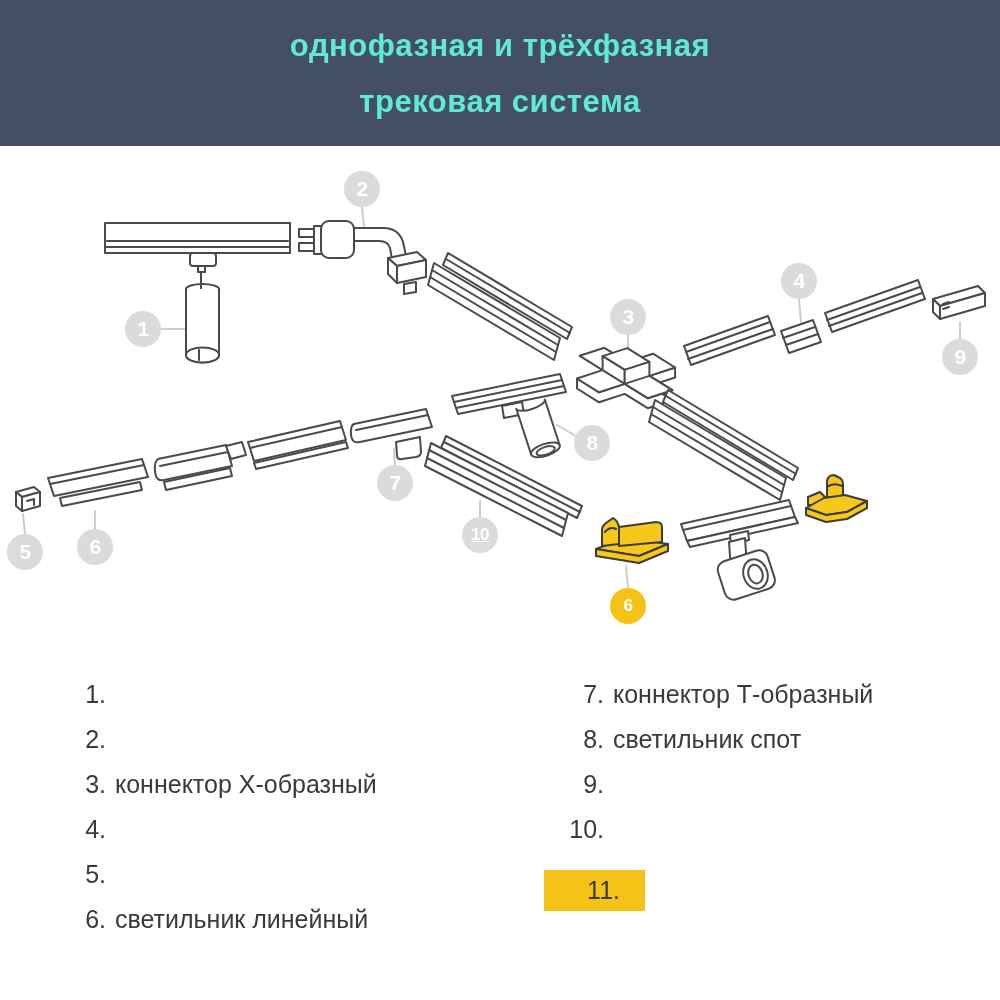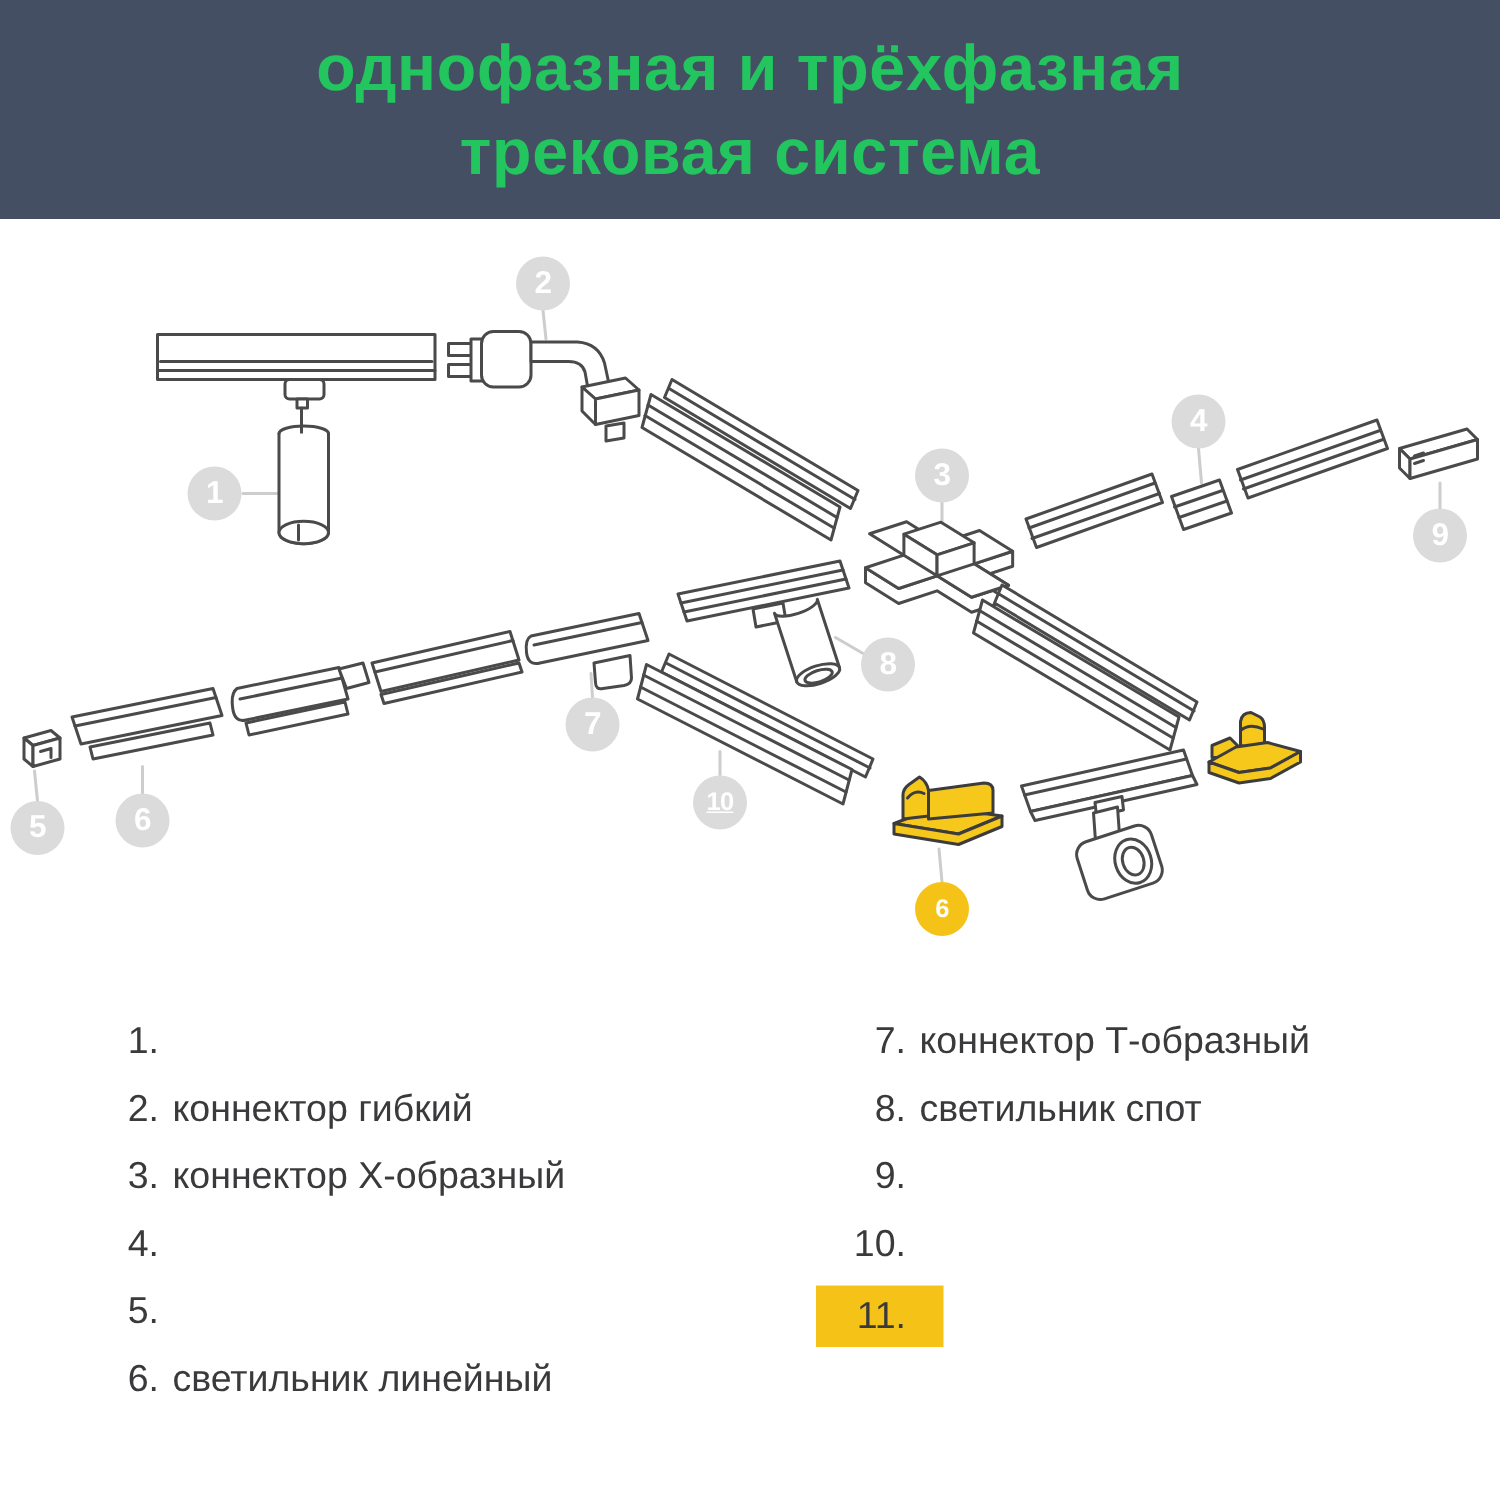--- a/index.html
+++ b/index.html
@@ -9,38 +9,38 @@
     --badge-gray:#DBDBDB;
     --text:#3A3A3C;
   }
   *{margin:0;padding:0;box-sizing:border-box;}
   html,body{background:#fff;}
   body{font-family:"Liberation Sans","DejaVu Sans",sans-serif;}
   .page{position:relative;width:1000px;height:1000px;background:#fff;overflow:hidden;}
 
   .header{position:absolute;left:0;top:0;width:1000px;height:146px;background:var(--header-bg);
     display:flex;flex-direction:column;align-items:center;justify-content:center;padding-top:2px;}
-  .header .t-line{color:#22c55e;font-size:43px;font-weight:700;line-height:56px;text-align:center;letter-spacing:0.5px;}
+  .header .t-line{color:#5eead4;font-size:31px;font-weight:700;line-height:56px;text-align:center;letter-spacing:0.5px;}
 
   .diagram{position:absolute;left:0;top:0;width:1000px;height:1000px;}
   .art{position:absolute;left:0;top:0;width:1000px;height:1000px;}
 
   .marker{position:absolute;width:36px;height:36px;border-radius:50%;background:var(--badge-gray);
     color:#fff;font-weight:700;display:flex;align-items:center;justify-content:center;
     transform:translate(-50%,-50%);letter-spacing:-0.5px;}
   .marker.accent{background:var(--accent);}
 
   .legend{position:absolute;left:0;top:672px;width:1000px;height:280px;}
   .col{position:absolute;top:0;}
   .col.left{left:60px;}
   .col.right{left:544px;}
   .legend-item{display:flex;align-items:center;height:45px;font-size:25px;font-weight:500;color:var(--text);white-space:nowrap;}
   .legend-item .num{width:46px;text-align:right;margin-right:9px;flex:none;}
   .col.right .legend-item .num{width:60px;}
-  .legend-item.highlight{background:var(--accent);height:41px;margin-top:5px;padding-right:16px;width:max-content;}
+  .legend-item.highlight{background:var(--accent);height:41px;margin-top:18px;padding-right:16px;width:max-content;padding-left:16px;}
 </style>
 </head>
 <body>
 
 <div class="page">
 
   <header class="header">
     <div class="t-line">однофазная и трёхфазная</div>
     <div class="t-line">трековая система</div>
   </header>
@@ -242,21 +242,20 @@
       </div>
   </div>
 
   <div class="legend">
     <div class="col left">
         <div class="legend-item">
           <span class="num">1.</span>
         </div>
         <div class="legend-item">
           <span class="num">2.</span>
-          <span class="lbl">коннектор гибкий</span>
         </div>
         <div class="legend-item">
           <span class="num">3.</span>
           <span class="lbl">коннектор Х-образный</span>
         </div>
         <div class="legend-item">
           <span class="num">4.</span>
         </div>
         <div class="legend-item">
           <span class="num">5.</span>

